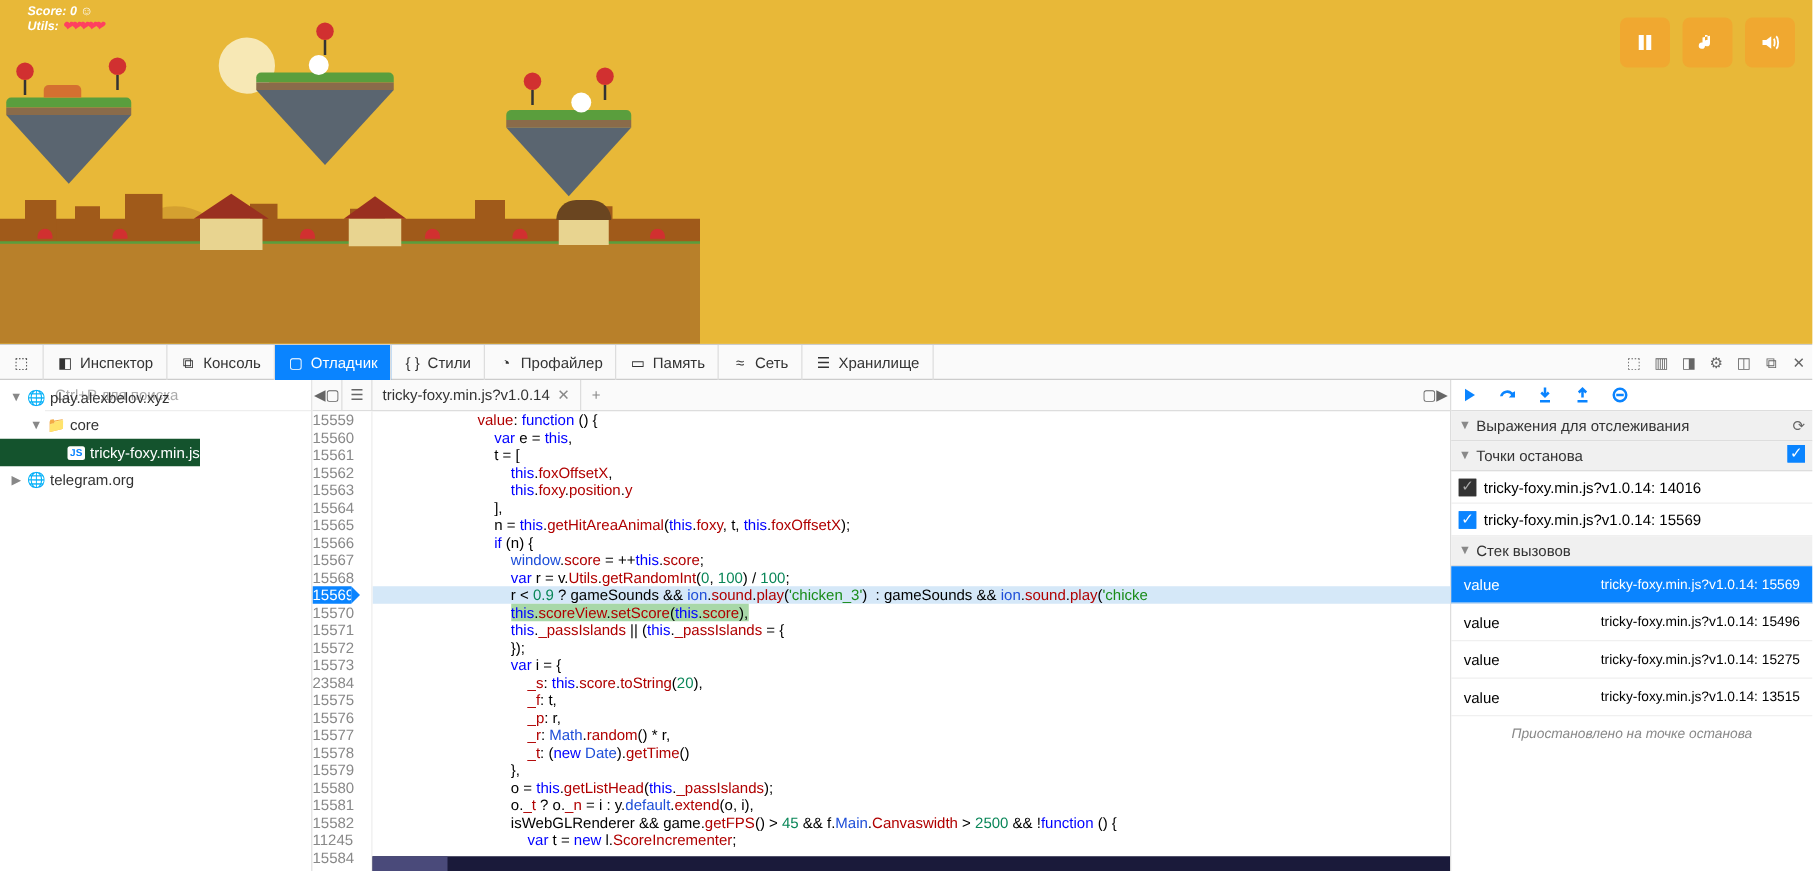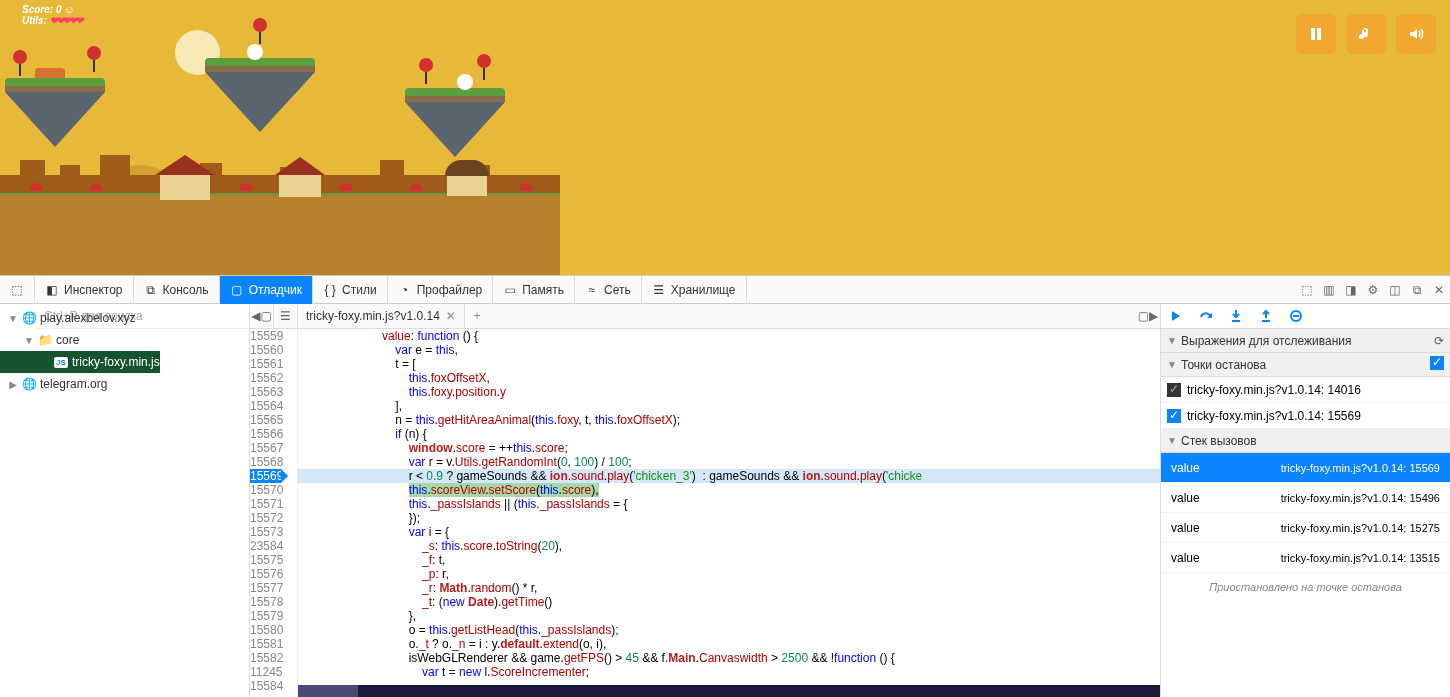--- a/index.html
+++ b/index.html
@@ -61,21 +61,21 @@
 .code-lines { flex: 1; overflow: hidden; white-space: pre; }
 .code-lines .cl { height: 14px; line-height: 14px; padding-left: 4px; }
 .hl-line { background: #d5e8f8; }
 .hscroll { position: absolute; bottom: 0; left: 48px; right: 0; height: 12px; background: #1a1a3a; }
 .hscroll-thumb { position: absolute; left: 0; top: 0; height: 12px; width: 60px; background: #4a4a7a; }
 
 
 .k { color: #0000ff; } 
 .n { color: #098658; }
 .pr { color: #b00000; }
-.id { color: #b91c1c; font-weight: bold; }
+.id { color: #1d4ed8; }
 .str { color: #1a8c1a; }
 
 
 .right-pane { width: 290px; border-left: 1px solid #ddd; display: flex; flex-direction: column; font-size: 12px; }
 .dbg-toolbar { height: 25px; border-bottom: 1px solid #ddd; display: flex; align-items: center; padding: 0 6px; gap: 12px; }
 .dbg-toolbar .dbtn { width: 18px; height: 18px; display: flex; align-items: center; justify-content: center; color: #0a84ff; cursor: pointer; }
 .panel-header { height: 24px; background: #f0f0f0; border-bottom: 1px solid #ddd; display: flex; align-items: center; padding: 0 6px; gap: 4px; color: #333; }
 .panel-header .tw { color: #888; font-size: 10px; width: 10px; }
 .panel-header .ract { margin-left: auto; color: #666; cursor: pointer; }
 .watch-empty { padding: 10px; color: #999; font-style: italic; text-align: center; }

